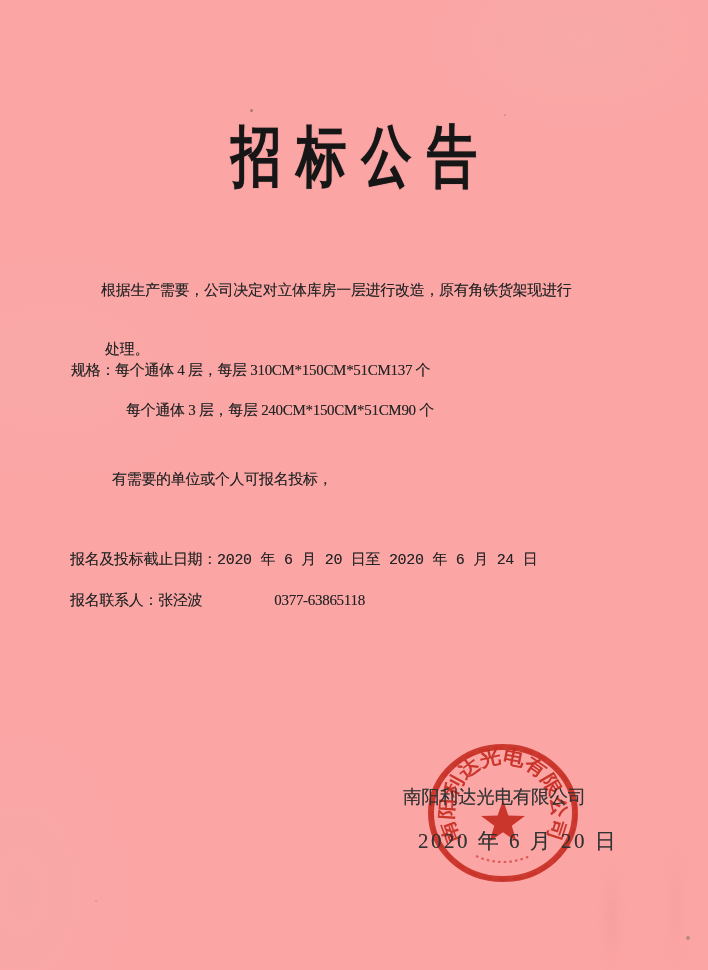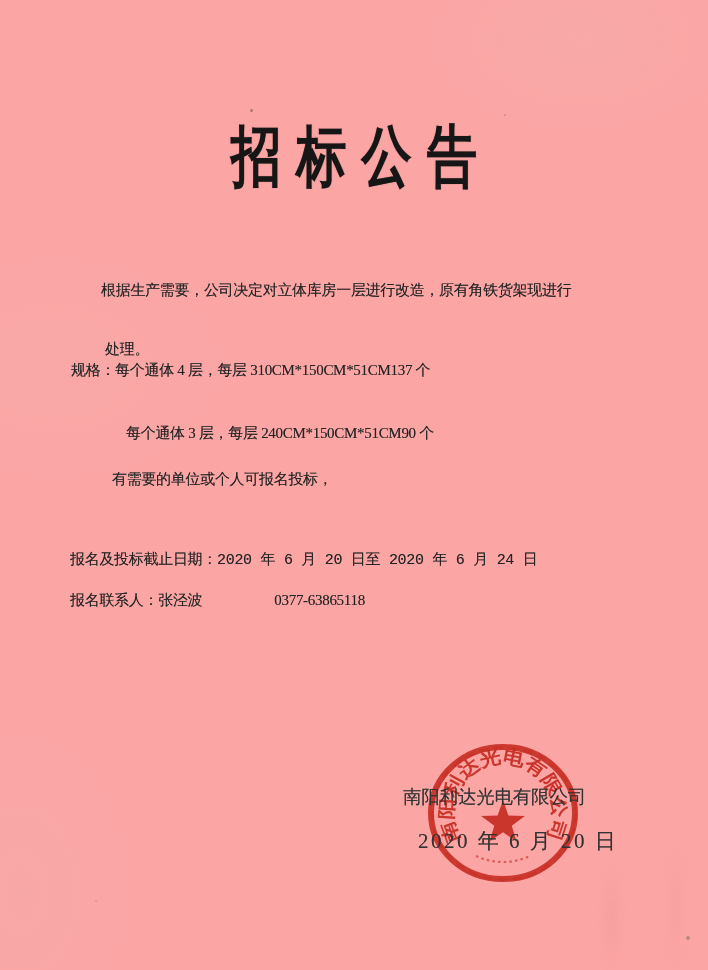--- a/index.html
+++ b/index.html
@@ -55,21 +55,21 @@
     font-size:15px;
     letter-spacing:-.3px;
     white-space:pre;
     color:#242424;
     text-shadow:0 0 .6px rgba(45,45,45,.5);
     z-index:3;
   }
   .l-para1{left:101px;top:281px;}
   .l-para2{left:71px;top:340px;margin-left:34px;}
   .l-spec1{left:71px;top:361px;}
-  .l-spec2{left:126px;top:424px;}
+  .l-spec2{left:126px;top:401px;}
   .l-note{left:112px;top:441px;margin-top:29px;}
   .l-deadline{left:70px;top:550px;font-family:Liberation Mono, monospace;}
   .l-contact{left:70px;top:591px;}
   .spec-count{}
   .contact-phone{margin-left:72px;}
 
   .l-company{left:403px;top:784px;font-size:18.5px;letter-spacing:-.2px;color:#333;}
   .l-date{left:418px;top:827px;font-size:21px;letter-spacing:2.5px;color:#333;}
 
   .seal{

